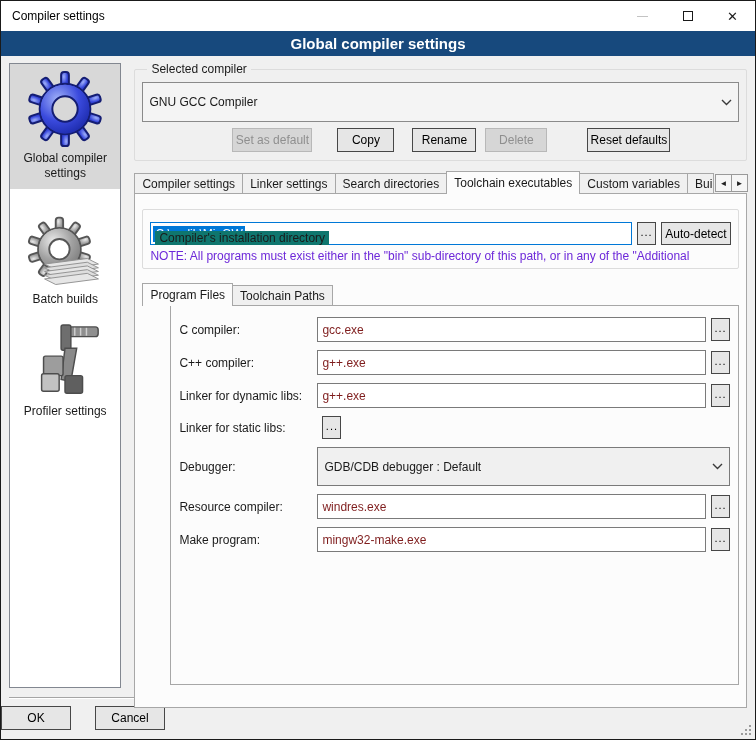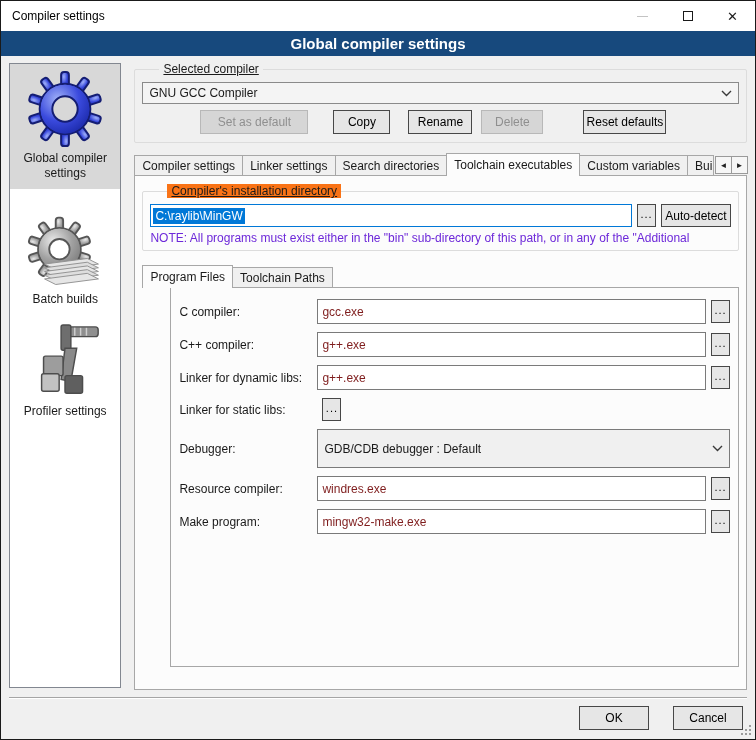--- a/index.html
+++ b/index.html
@@ -33,34 +33,34 @@
   .side-item.selected{ background:#d8d8d8; }
   .side-item .icn{ display:block; margin:2px auto 3px auto; }
   .side-label{ line-height:15px; }
   .mt20{ margin-top:20px; }
 
   
   .main{ flex:1; position:relative; }
 
   
   .gbox{ position:relative; border:1px solid #dcdcdc; border-radius:2px; }
-  .gbox > .glabel{ position:absolute; top:-8px; left:24px; padding:0 4px; background:#f0f0f0;text-decoration:underline; }
-  .gbox.on-white > .glabel{ background:#f97316; }
+  .gbox > .glabel{ position:absolute; top:-8px; left:12px; padding:0 4px; background:#f0f0f0; }
+  .gbox.on-white > .glabel{ background:#0f766e;margin-top:29px; }
 
   .gb-compiler{ margin-top:6px; padding:12px 7px 8px 7px; }
-  .combo{ height:22px; border:1px solid #8a8a8a; background:#f4f4f4;
+  .combo{ height:40px; border:1px solid #8a8a8a; background:#f4f4f4;
     display:flex; align-items:center; padding:0 6px; }
   .combo .combo-text{ flex:1; }
   .combo svg{ flex:none; }
 
   .btnrow{ display:flex; margin-top:6px; }
   .btn{ height:24px; background:#e6e6e6; border:1px solid #474747;
     font-size:12px; text-align:center; line-height:22px; color:#000; }
   .btn.disabled{ background:#d6d6d6; border-color:#b8b8b8; color:#8f8f8f; }
-  .b-set{ margin-left:58px; width:108px; }
+  .b-set{ margin-left:90px; width:80px; }
   .b-copy{ margin-left:25px; width:57px; }
   .b-rename{ margin-left:18px; width:64px; }
   .b-delete{ margin-left:9px; width:62px; }
   .b-reset{ margin-left:40px; width:83px; }
 
   
   .tabctrl{ margin-top:10px; }
   .tabstrip{ display:flex; align-items:flex-end; position:relative; z-index:2; padding-left:0; }
   .tab{ height:20px; line-height:20px; padding:0 7px; background:#f0f0f0;
     border:1px solid #a7a7a7; border-bottom:none; margin-right:-1px; white-space:nowrap; }
@@ -92,21 +92,21 @@
   .field-row{ display:flex; align-items:center; margin-bottom:8px; }
   .field-label{ width:138px; flex:none; }
   .field-input{ flex:1; height:25px; border:1px solid #7a7a7a; background:#fff;
     font-family:"Liberation Sans", sans-serif; font-size:12px; padding:0 4px; color:#7f1d1d; }
   .field-combo{ flex:1; height:39px; border:1px solid #7a7a7a; background:#f0f0f0;
     display:flex; align-items:center; padding:0 6px; }
   .field-combo .combo-text{ flex:1; }
 
   
   .sep{ margin:0 8px; border-top:1px solid #a5a5a5; border-bottom:1px solid #ffffff; }
-  .footer{ display:flex; justify-content:flex-end; padding:7px 12px 0 0; }
+  .footer{ display:flex; padding:7px 12px 0 0; }
   .b-ok{ width:70px; } .b-cancel{ width:70px; margin-left:24px; }
 
   .grip{ position:absolute; right:4px; bottom:4px; width:2px; height:2px; background:#9c9c9c;
     box-shadow:-8px 0 #9c9c9c, -4px 0 #9c9c9c, 0 -4px #9c9c9c, 0 -8px #9c9c9c, -4px -4px #9c9c9c; }
 </style>
 </head>
 <body>
 
 <svg width="0" height="0" style="position:absolute">
   <defs>

